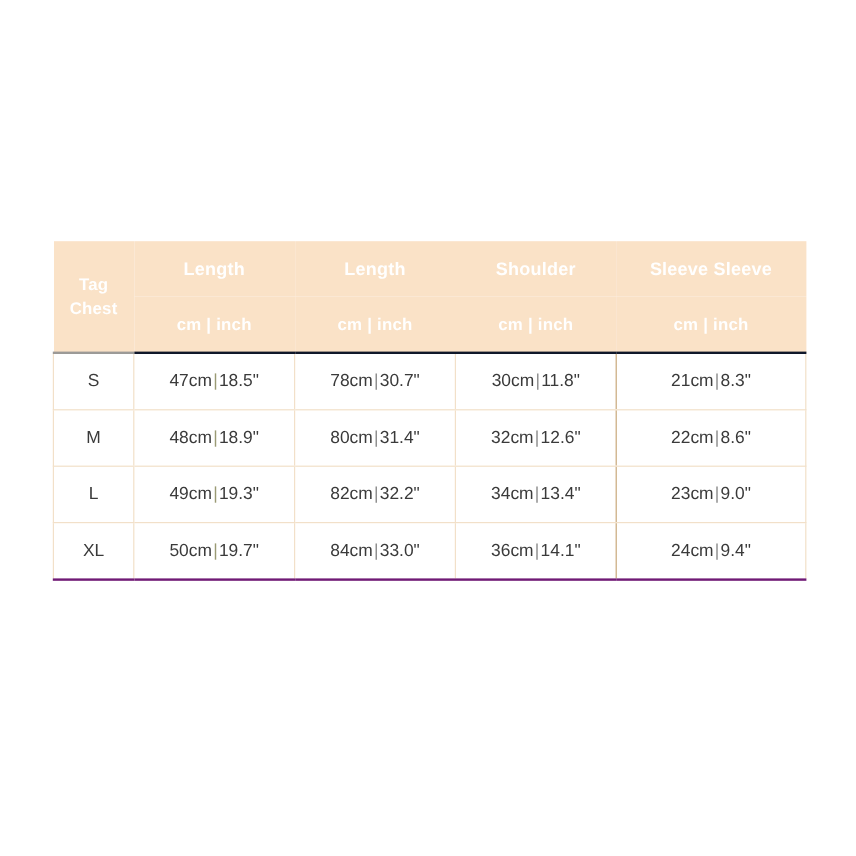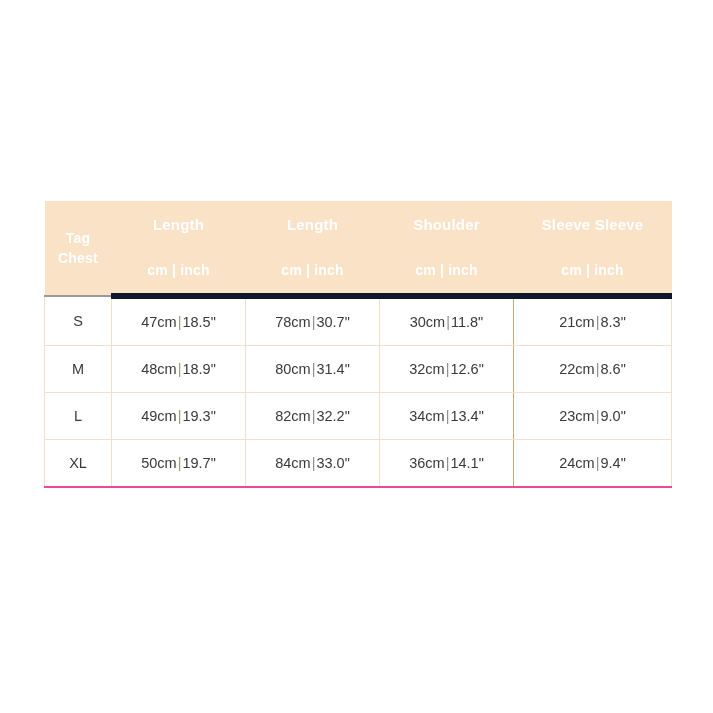--- a/index.html
+++ b/index.html
@@ -63,21 +63,21 @@
   }
 
   
   .hdr-top.strong-div,
   .hdr-sub.strong-div {
     border-left: 2px solid #b9b7b3;
   }
 
   
   #size-chart thead tr.hdr-row-2 td {
-    border-bottom: 6px solid #0f172a;
+    border-bottom: 2px solid #0f172a;
   }
   #size-chart thead tr.hdr-row-1 td.hdr-tag {
     
     border-bottom: 2px solid #9c9a97;
   }
 
   
   #size-chart tbody td {
     height: 44px;
     font-size: 14.5px;
@@ -92,21 +92,21 @@
   #size-chart tbody td.col-first {
     border-left: 1px solid #f2e0c9;
   }
   #size-chart tbody td.col-last {
     border-right: 1px solid #f2e0c9;
   }
   #size-chart tbody td.strong-div {
     border-left: 1px solid #c9a97a;
   }
   #size-chart tbody tr:last-child td {
-    border-bottom: 2px solid #ec4899;
+    border-bottom: 2px solid #701a75;
   }
 
   .sep {
     color: #c9a268;
     padding: 0 1px;
     font-weight: normal;
   }
   .col-shoulder .sep,
   .col-sleeve .sep,
   .col-chest .sep {

